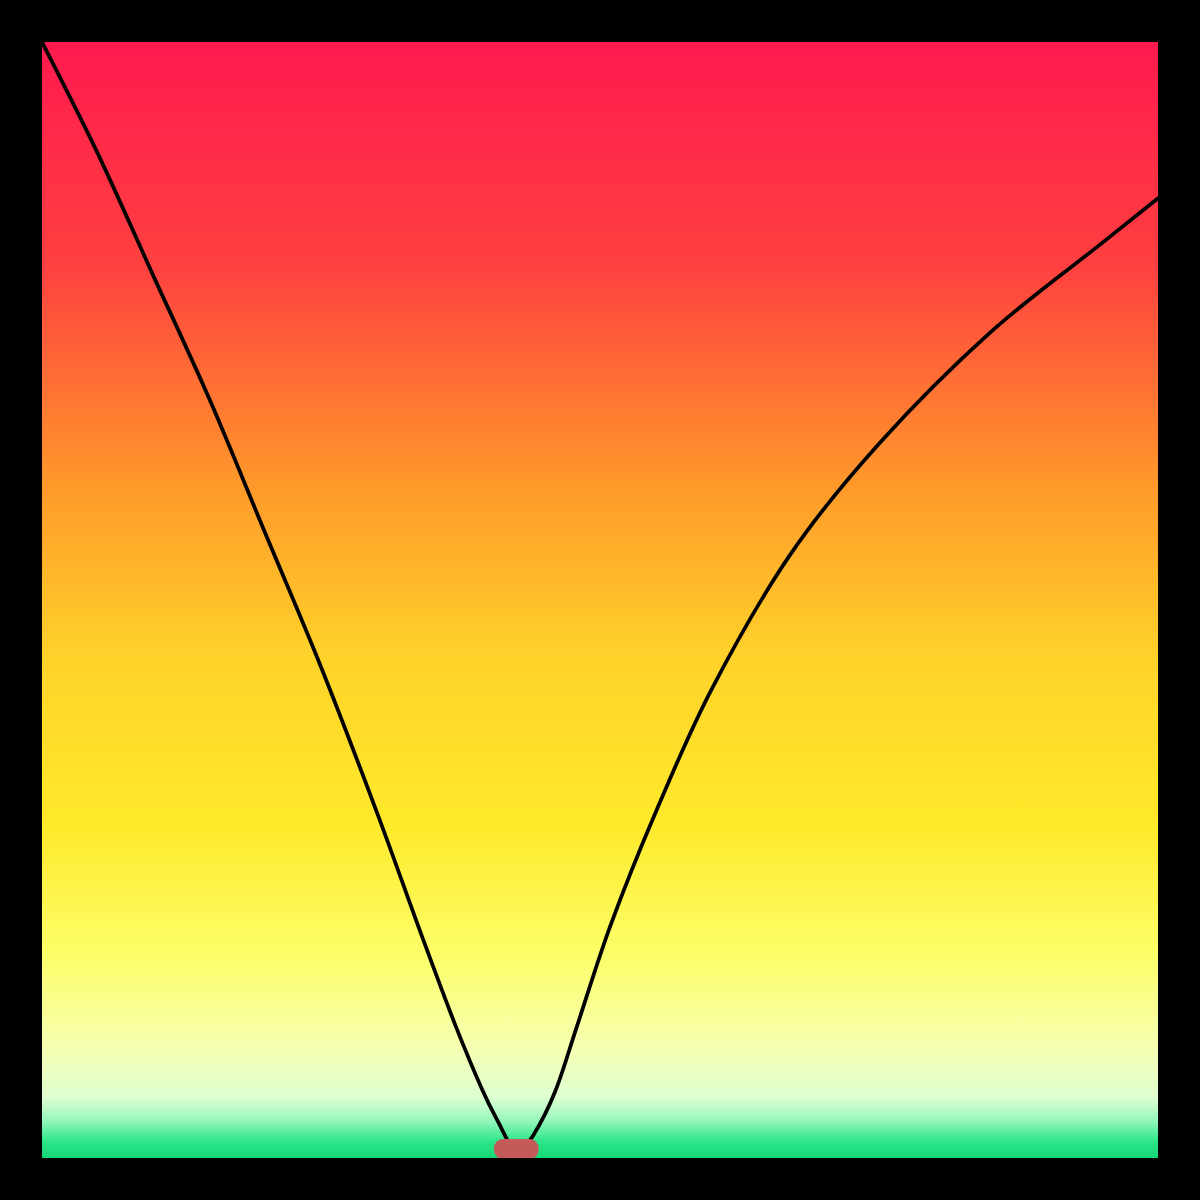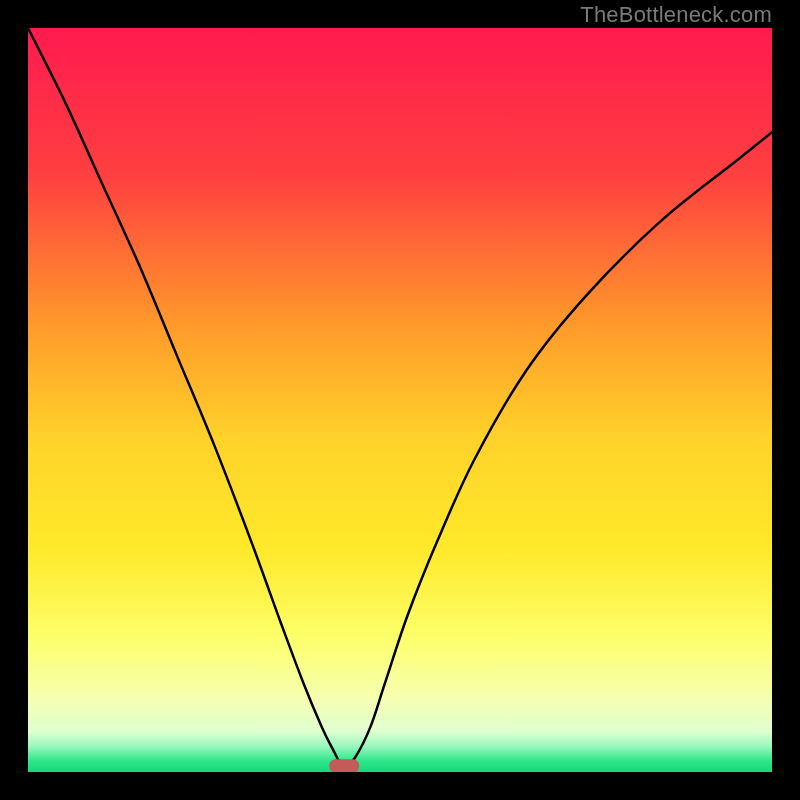--- a/index.html
+++ b/index.html
@@ -36,21 +36,20 @@
     font-weight: 500;
     letter-spacing: 0.2px;
   }
   svg { display: block; }
 </style>
 </head>
 <body>
 
 <div class="frame">
 
-  <div class="watermark">TheBottleneck.com</div>
 
   <div class="plot-area">
     <svg id="chart-svg" width="744" height="744" viewBox="0 0 744 744">
       <defs>
         <linearGradient id="bg-grad" x1="0" y1="0" x2="0" y2="1">
             <stop offset="0%" stop-color="#ff1a4f"></stop>
             <stop offset="20%" stop-color="#ff4040"></stop>
             <stop offset="40%" stop-color="#ff9a2a"></stop>
             <stop offset="55.00000000000001%" stop-color="#ffd22a"></stop>
             <stop offset="70%" stop-color="#ffe92a"></stop>

